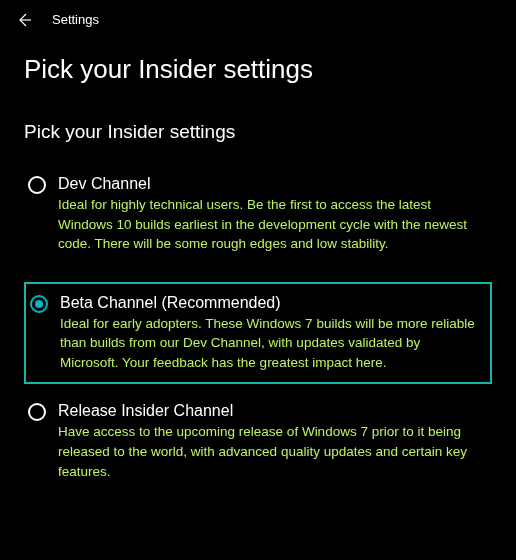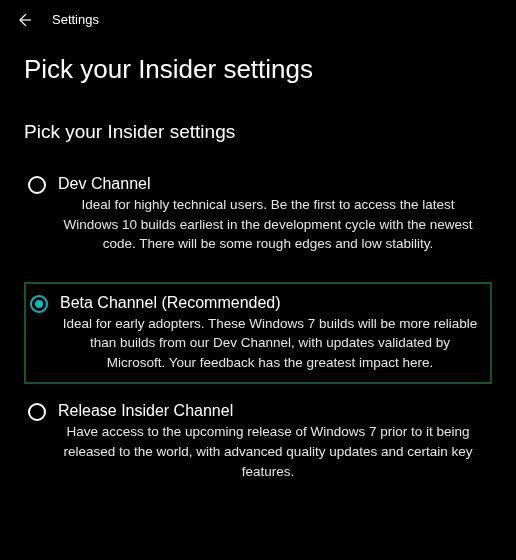--- a/index.html
+++ b/index.html
@@ -51,21 +51,21 @@
     }
     .option {
       display: flex;
       align-items: flex-start;
       gap: 12px;
       margin-bottom: 22px;
       padding: 6px 4px;
       cursor: pointer;
     }
     .option.highlighted {
-      border: 2px solid #14532d;
+      border: 2px solid #14b8a6;
       padding: 10px 4px;
       margin-bottom: 12px;
     }
     .radio {
       width: 18px;
       height: 18px;
       border: 2px solid #ffffff;
       border-radius: 50%;
       flex-shrink: 0;
       margin-top: 1px;
@@ -90,24 +90,23 @@
     }
     .option-label {
       font-size: 16px;
       font-weight: 400;
       color: #ffffff;
       margin-bottom: 2px;
     }
     .option-description {
       font-size: 13.5px;
       font-weight: 400;
-      color: #e5e5e5;
+      color: #bef264;
       line-height: 1.45;
       max-width: 420px;
-      text-align: center;
     }
   </style>
 </head>
 <body>
 
 <div class="header">
   <div class="back-icon">
     <svg width="16" height="16" viewBox="0 0 16 16" fill="none">
       <path d="M10 2 L4 8 L10 14" stroke="#ffffff" stroke-width="1.2" fill="none"></path>
       <path d="M4 8 L15 8" stroke="#ffffff" stroke-width="1.2"></path>

